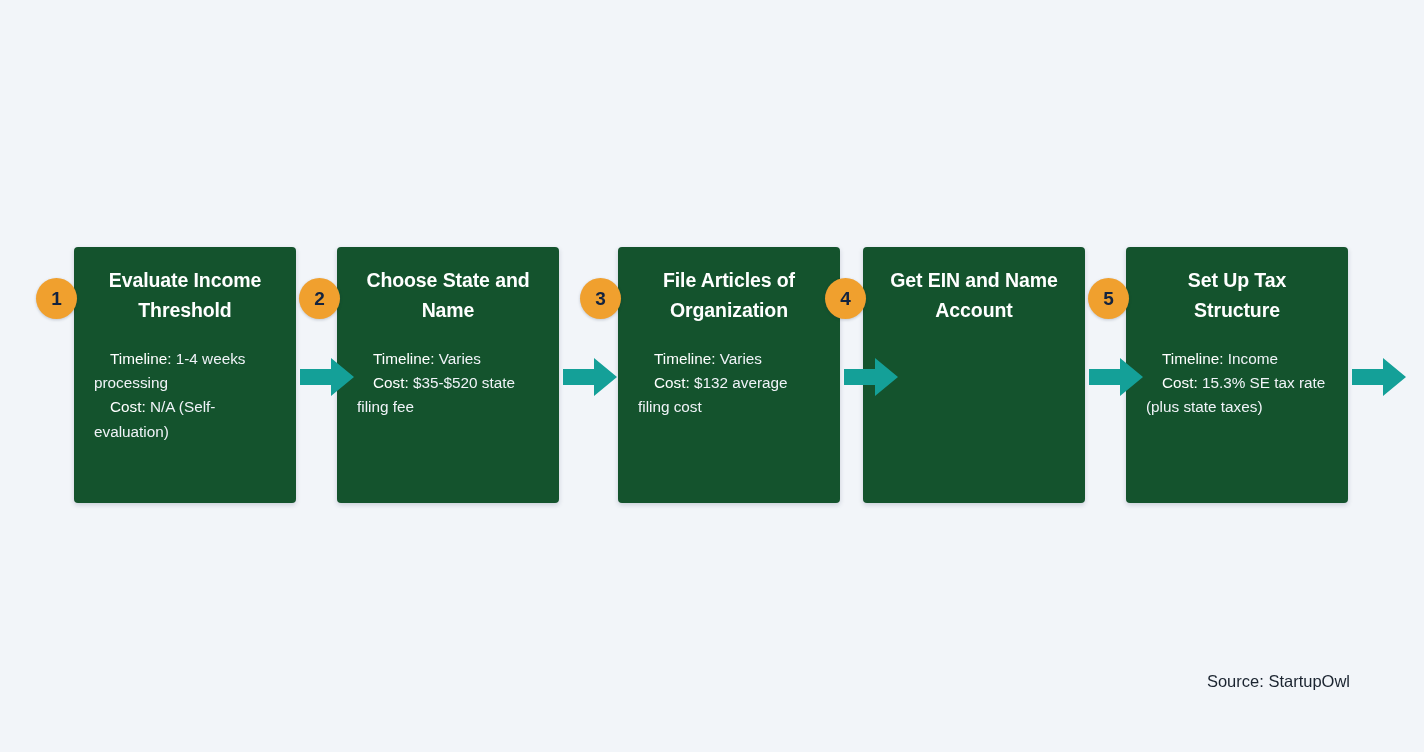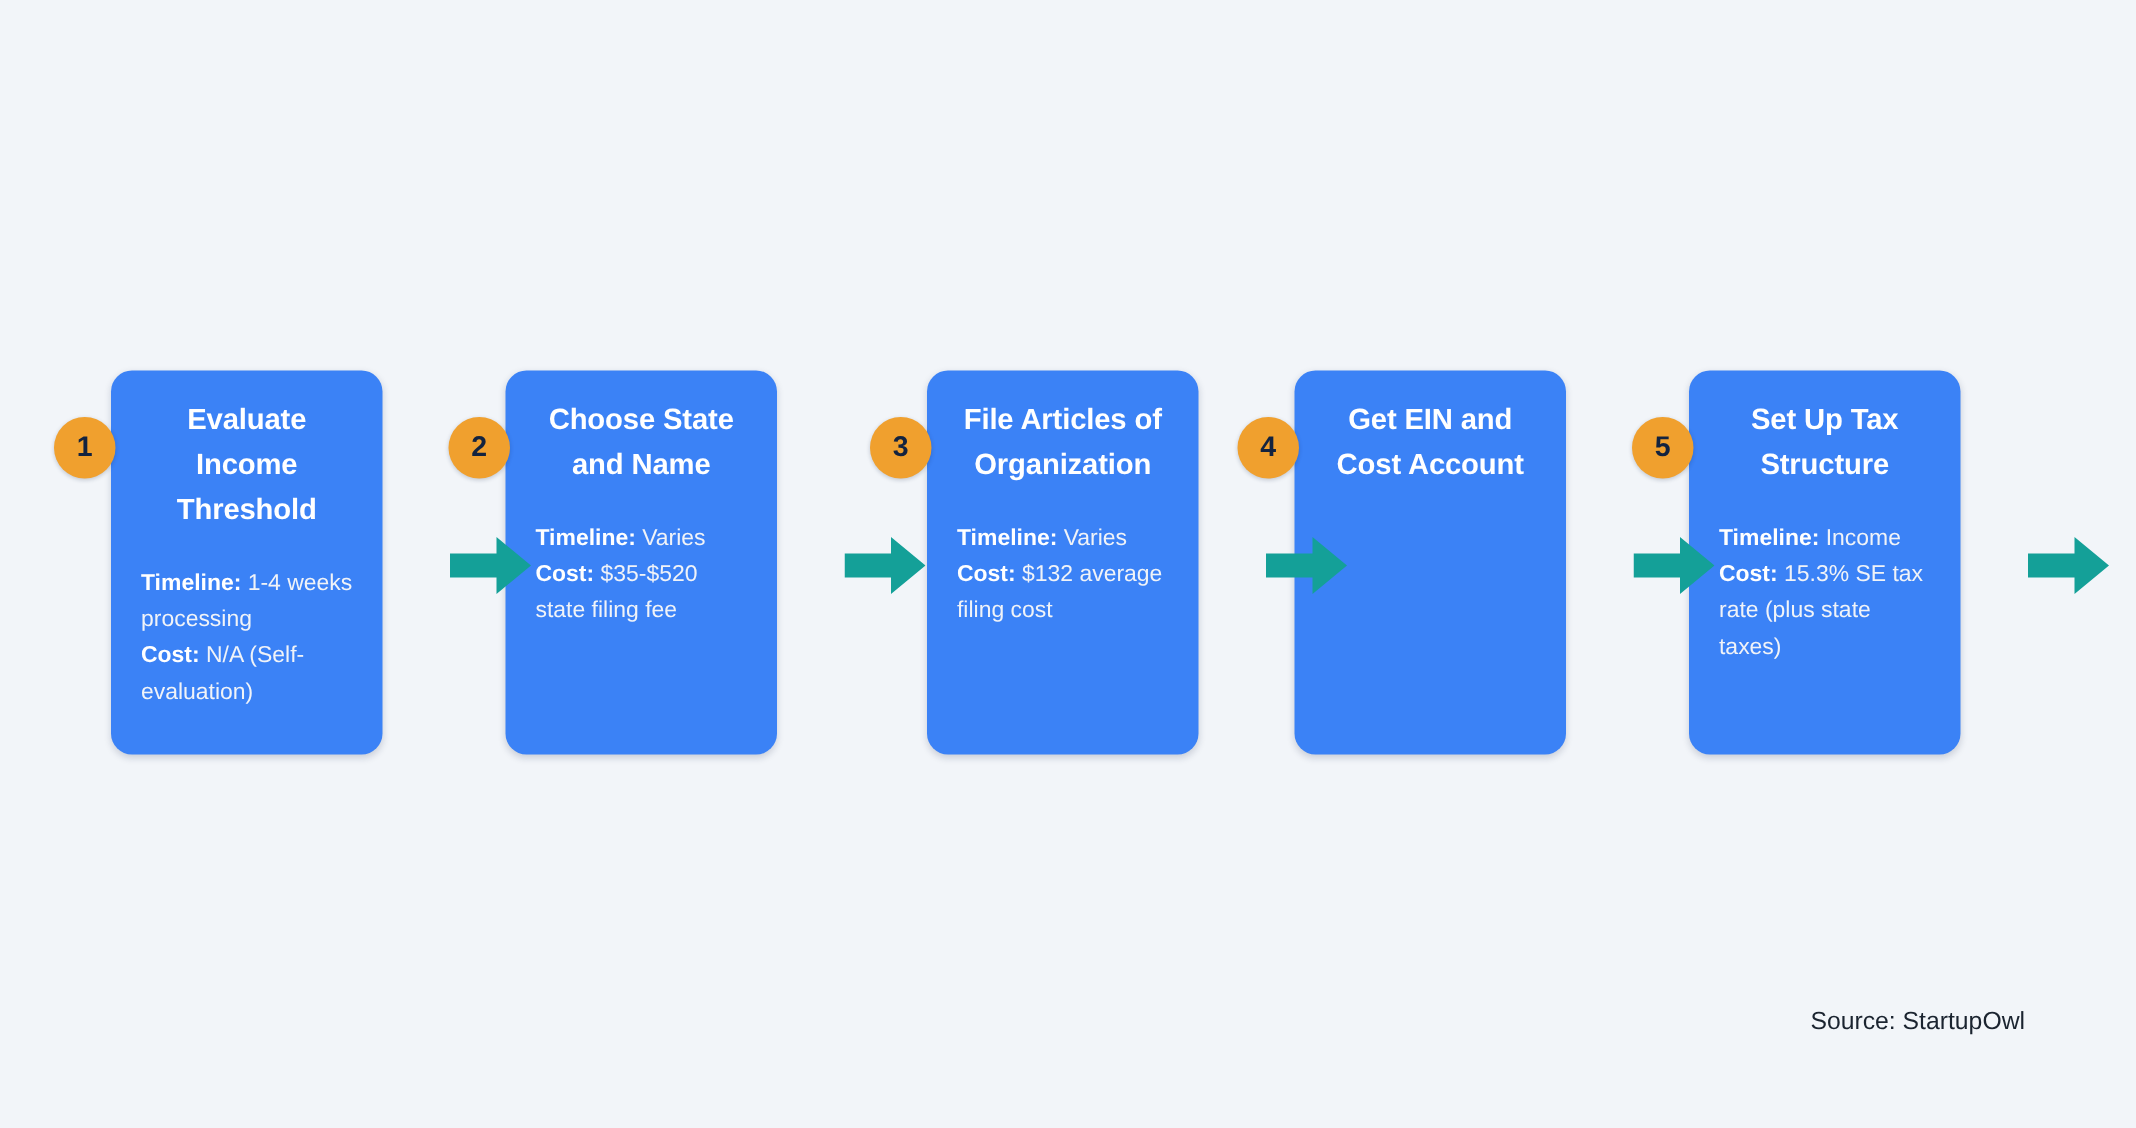--- a/index.html
+++ b/index.html
@@ -37,24 +37,24 @@
     position: absolute;
     top: 0;
     width: 222px;
     height: 256px;
   }
 
   .card {
     position: absolute;
     left: 0;
     top: 0;
-    width: 181px;
+    width: 222px;
     height: 256px;
-    background: #3b82f6;
-    border-radius: 14px;
+    background: #14532d;
+    border-radius: 4px;
     box-sizing: border-box;
     padding: 18px 20px 16px 20px;
     box-shadow: 0 2px 5px rgba(20, 35, 70, 0.18);
   }
 
   .card-title {
     color: #ffffff;
     font-size: 19.5px;
     line-height: 30px;
     font-weight: bold;
@@ -66,22 +66,23 @@
 
   .card-body {
     color: #f0f3f8;
     font-size: 15.3px;
     line-height: 24.2px;
     text-align: left;
     margin: 0;
   }
 
   .card-body .lbl {
-    font-weight: bold;
+    font-weight: normal;
     color: #ffffff;
+    margin-left: 16px;
   }
 
   .badge {
     position: absolute;
     left: -38px;
     top: 31px;
     width: 41px;
     height: 41px;
     border-radius: 50%;
     background: #f0a02e;
@@ -153,21 +154,21 @@
         </div>
         <div class="badge">3</div>
         <div class="arrow">
           <svg viewBox="0 0 54 38">
             <path d="M0 11 H31 V0 L54 19 L31 38 V27 H0 Z" fill="#14a098"></path>
           </svg>
         </div>
       </div>
       <div class="step" style="left: 789px;">
         <div class="card">
-          <div class="card-title">Get EIN and Cost Account</div>
+          <div class="card-title">Get EIN and Name Account</div>
         </div>
         <div class="badge">4</div>
         <div class="arrow">
           <svg viewBox="0 0 54 38">
             <path d="M0 11 H31 V0 L54 19 L31 38 V27 H0 Z" fill="#14a098"></path>
           </svg>
         </div>
       </div>
       <div class="step" style="left: 1052px;">
         <div class="card">

